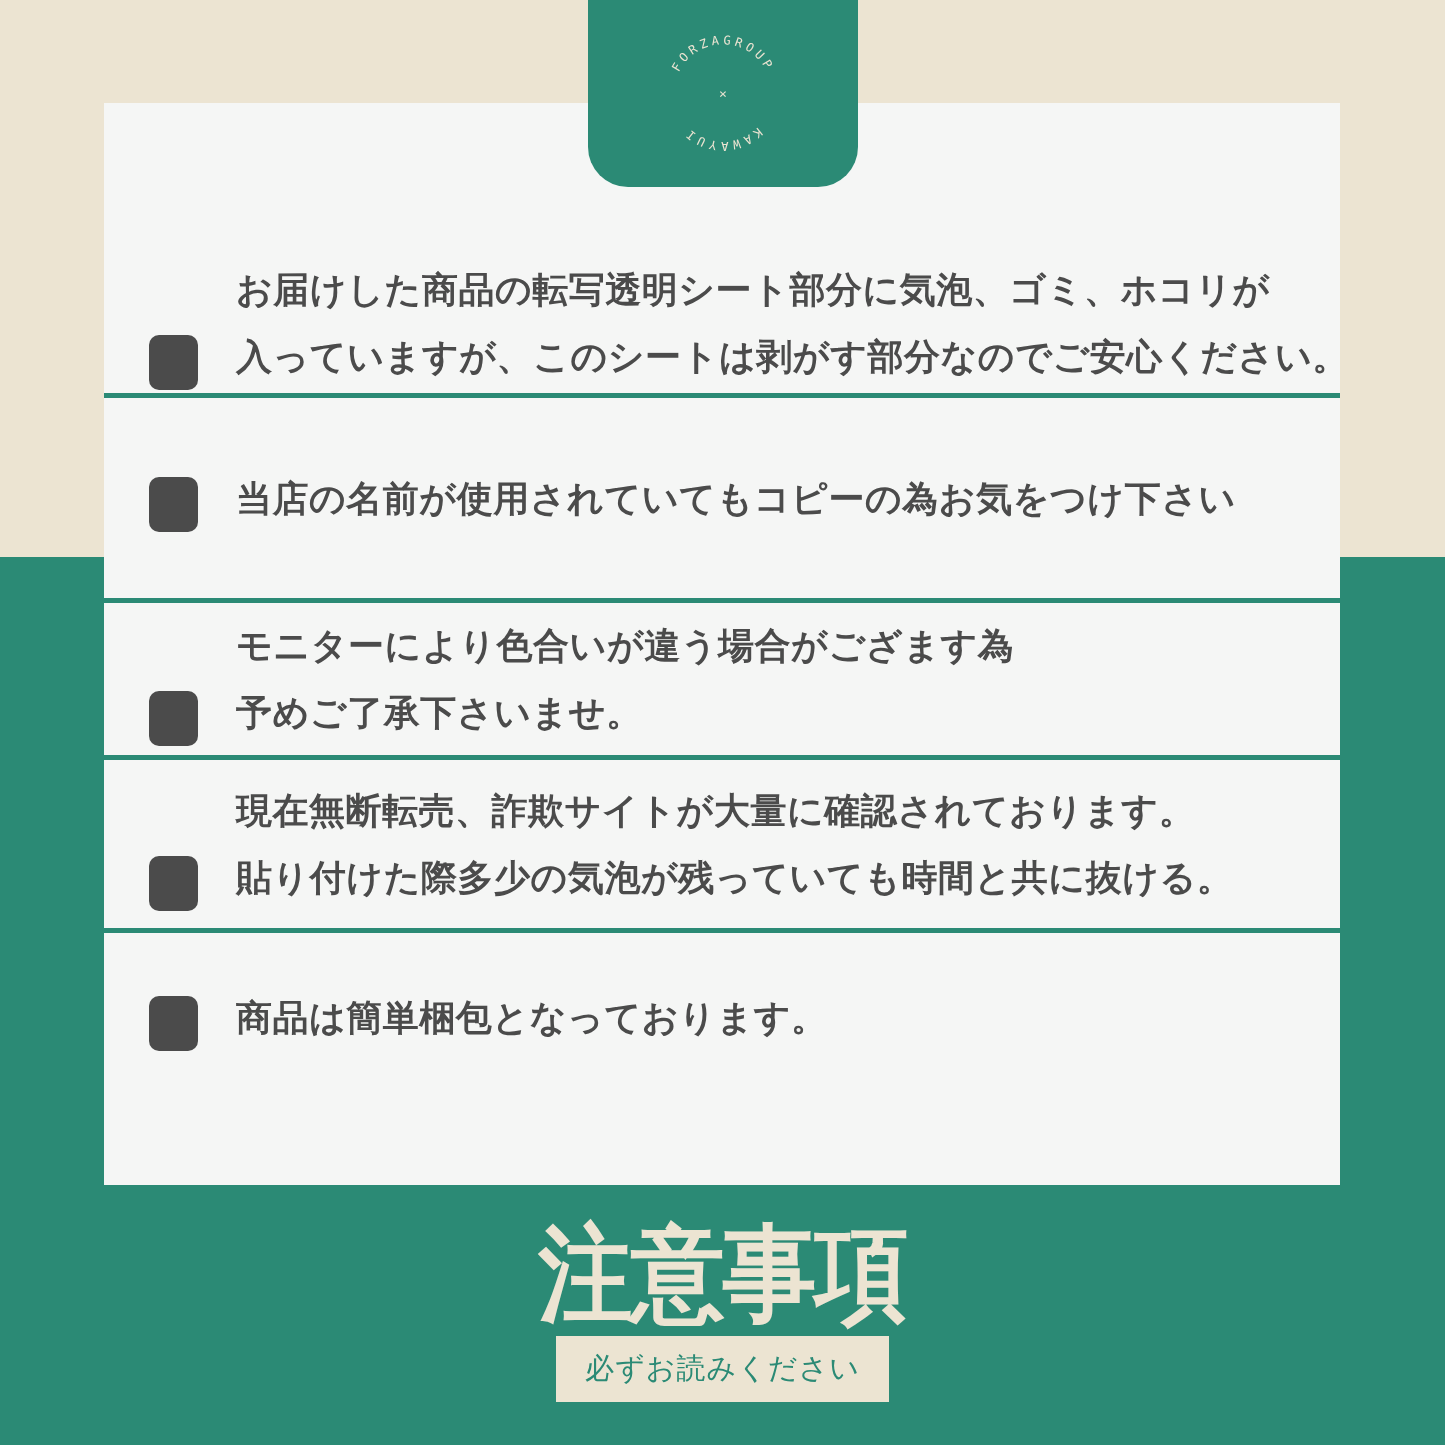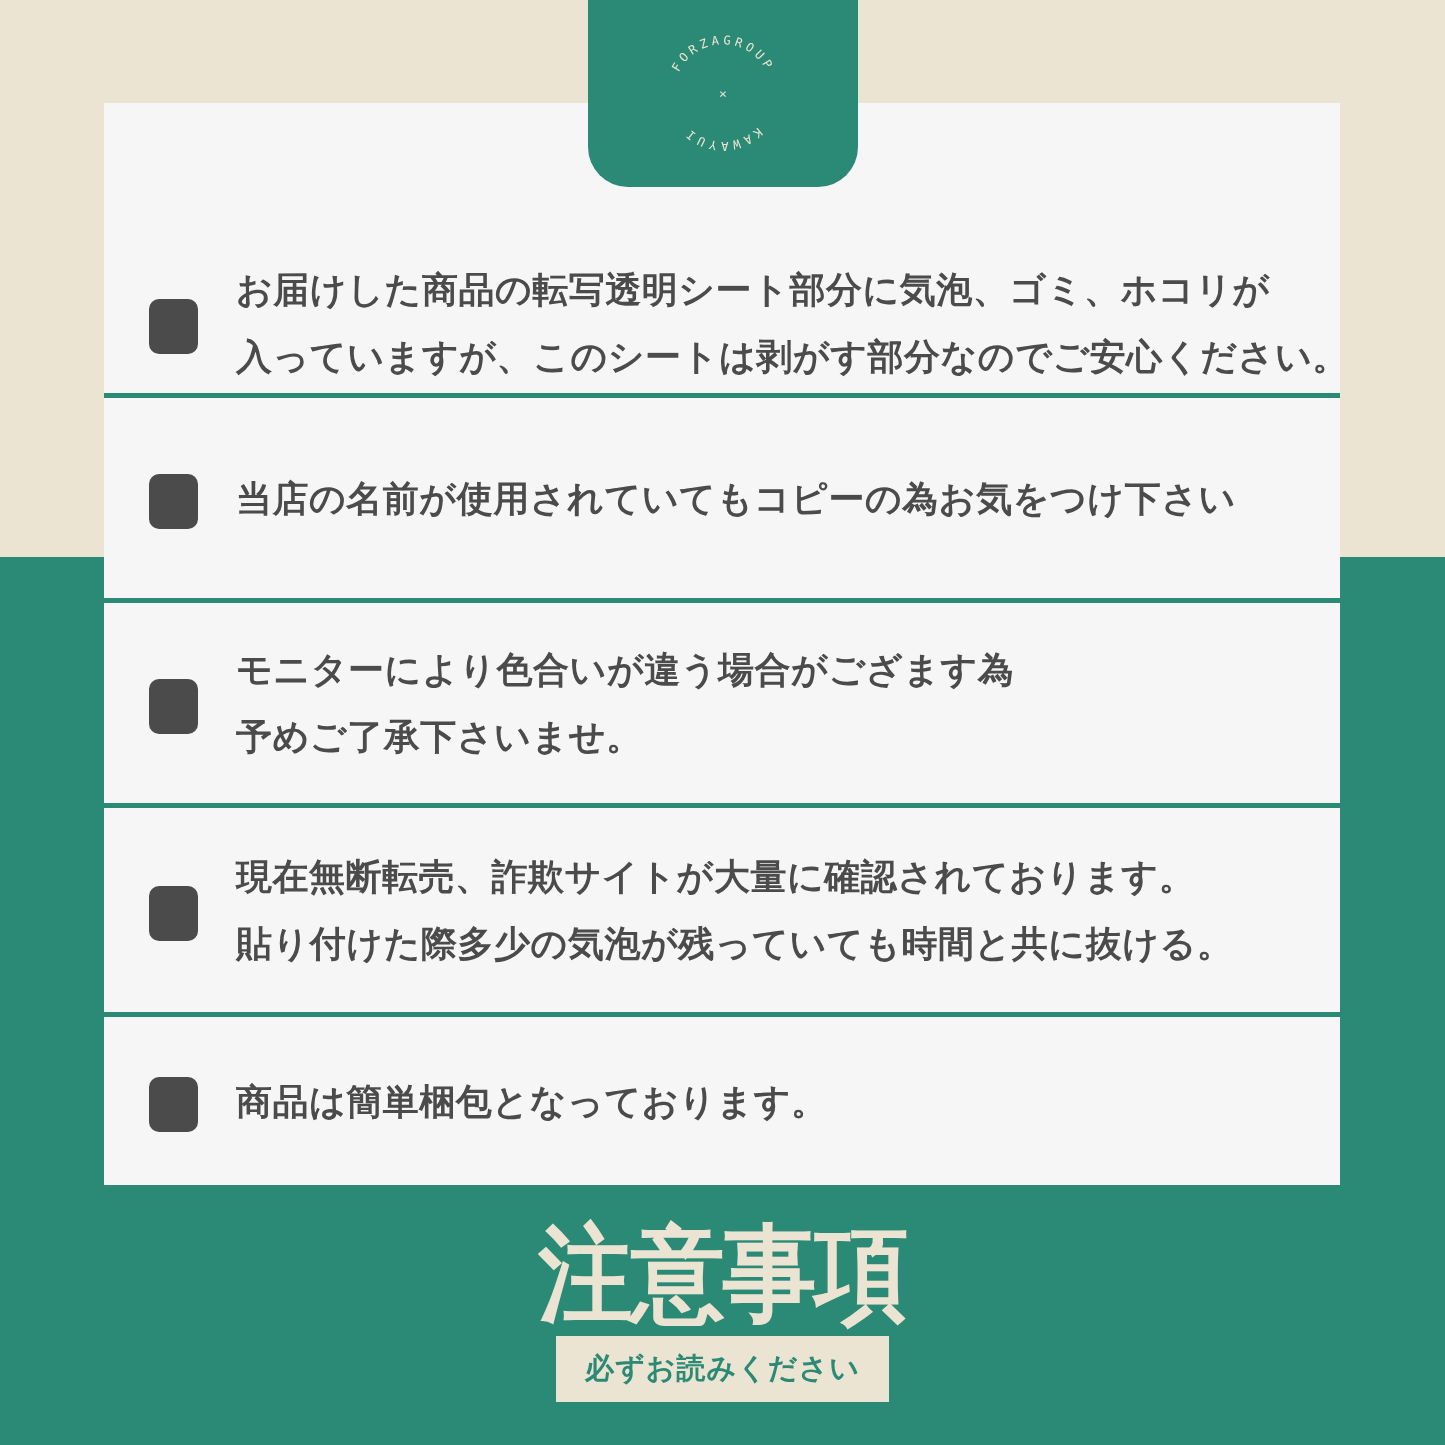--- a/index.html
+++ b/index.html
@@ -47,26 +47,26 @@
     background: var(--teal);
     flex: none;
   }
   .card {
     display: flex;
     align-items: center;
     flex: none;
   }
   .card-1 { height: 290px; padding-top: 150px; }
   .card-2 { height: 200px; }
-  .card-3 { height: 200px; border-radius: 22px; }
-  .card-4 { height: 204px; }
+  .card-3 { height: 152px; border-radius: 22px; }
+  .card-4 { height: 168px; }
   .card-5 { height: 168px; border-radius: 14px; }
   .row {
     display: flex;
-    align-items: center;
+    align-items: flex-end;
     padding-left: 45px;
   }
   .checkbox {
     flex: none;
     width: 49px;
     height: 55px;
     margin-top: 7px;
     border-radius: 10px;
     background: var(--dark);
   }
@@ -122,21 +122,21 @@
     position: absolute;
     left: 556px; top: 1336px;
     width: 333px; height: 66px;
     background: var(--cream);
     display: flex;
     align-items: center;
     justify-content: center;
   }
   .footer-badge span {
     font-size: 29px;
-    font-weight: bold;
+    font-weight: normal;
     letter-spacing: 1px;
     color: var(--teal);
     white-space: nowrap;
   }
 </style>
 </head>
 <body>
 
 <div class="page">
   <div class="bg-top"></div>

